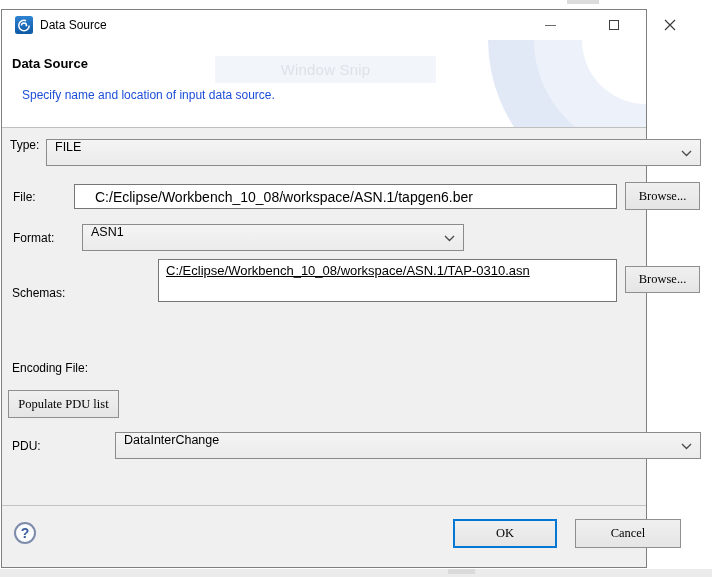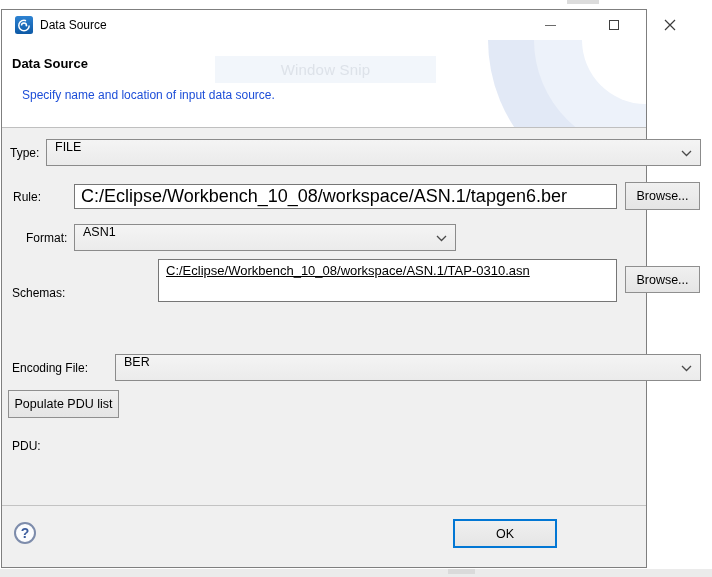--- a/index.html
+++ b/index.html
@@ -47,25 +47,25 @@
   .combo {
     position:absolute; height:27px;
     background:linear-gradient(180deg,#f4f4f4,#ebebeb);
     border:1px solid #8b8b8b;
     display:flex; align-items:flex-start;
     padding:0 24px 0 8px; font-size:12.5px; cursor:default;
   }
   .combo .chev { position:absolute; right:8px; top:10px; }
   .tinput {
     position:absolute; height:25px; background:#ffffff; border:1px solid #767676;
-    font-family:"Liberation Sans", sans-serif; font-size:18px; padding:0 6px; color:#000;
+    font-family:"Liberation Sans", sans-serif; font-size:14px; padding:0 20px; color:#000;
   }
   .btn {
     position:absolute; background:linear-gradient(180deg,#f0f0f0,#e5e5e5);
-    border:1px solid #8f8f8f; font-family:Liberation Sans, sans-serif;
+    border:1px solid #8f8f8f; font-family:Liberation Serif, serif;
     font-size:12.5px; color:#000; display:flex; align-items:center; justify-content:center; cursor:default;text-align:right;
   }
   .btn.disabled { background:#eeeeee; border-color:#c3c3c3; color:#a8a8a8; }
   .listbox { position:absolute; background:#ffffff; border:1px solid #767676; overflow:hidden;text-decoration:underline; }
   .list-item { font-size:13px; padding:3px 7px 0 7px; white-space:nowrap; color:#000; }
 
   .sep2 { position:absolute; left:0; top:495px; width:100%; height:1px; background:#c3c3c3; }
 
   
   .help-btn {
@@ -118,59 +118,60 @@
       <svg class="banner-decor" width="190" height="88" viewBox="0 0 190 88">
         <circle cx="190" cy="0" r="158" fill="#e2e9f6"></circle>
         <circle cx="190" cy="0" r="112" fill="#edf2fa"></circle>
         <circle cx="190" cy="0" r="64" fill="#ffffff"></circle>
       </svg>
       <div class="banner-title">Data Source</div>
       <div class="watermark">Window Snip</div>
       <div class="banner-subtitle">Specify name and location of input data source.</div>
     </div>
 
-    <span class="fl" style="left:8px; top:136px;">Type:</span>
+    <span class="fl" style="left:8px; top:128px;">Type:</span>
     <div class="combo" style="left:44px; top:129px; width:655px;">
       <span>FILE</span>
       <svg class="chev" width="11" height="7" viewBox="0 0 11 7">
         <path d="M1 1 L5.5 5.5 L10 1" fill="none" stroke="#4a4a4a" stroke-width="1.3"></path>
       </svg>
     </div>
 
-    <span class="fl" style="left:11px; top:180px;">Rule:</span>
+    <span class="fl" style="left:11px; top:180px;">File:</span>
     <input class="tinput" style="left: 72px; top: 174px; width: 543px;" value="C:/Eclipse/Workbench_10_08/workspace/ASN.1/tapgen6.ber">
     <div class="btn" style="left:623px; top:172px; width:75px; height:28px;">Browse...</div>
 
-    <span class="fl" style="left:24px; top:221px;">Format:</span>
-    <div class="combo" style="left:72px; top:214px; width:382px;">
+    <span class="fl" style="left:11px; top:221px;">Format:</span>
+    <div class="combo" style="left:80px; top:214px; width:382px;">
       <span>ASN1</span>
       <svg class="chev" width="11" height="7" viewBox="0 0 11 7">
         <path d="M1 1 L5.5 5.5 L10 1" fill="none" stroke="#4a4a4a" stroke-width="1.3"></path>
       </svg>
     </div>
 
     <span class="fl" style="left:10px; top:276px;">Schemas:</span>
     <div class="listbox" style="left:156px; top:249px; width:459px; height:43px;">
       <div class="list-item">C:/Eclipse/Workbench_10_08/workspace/ASN.1/TAP-0310.asn</div>
     </div>
     <div class="btn" style="left:623px; top:256px; width:75px; height:27px;">Browse...</div>
 
     <span class="fl" style="left:10px; top:351px;">Encoding File:</span>
-    <div class="combo" style="left:113px; top:344px; width:586px;">
-      <span>BER</span>
+
+    <div class="btn" style="left:6px; top:380px; width:111px; height:28px;">Populate PDU list</div>
+
+    <span class="fl" style="left:10px; top:429px;">PDU:</span>
+    <div class="combo" style="left:113px; top:422px; width:586px;">
+      <span>DataInterChange</span>
       <svg class="chev" width="11" height="7" viewBox="0 0 11 7">
         <path d="M1 1 L5.5 5.5 L10 1" fill="none" stroke="#4a4a4a" stroke-width="1.3"></path>
       </svg>
     </div>
-
-    <div class="btn" style="left:6px; top:380px; width:111px; height:28px;">Populate PDU list</div>
-
-    <span class="fl" style="left:10px; top:429px;">PDU:</span>
 
     <div class="sep2"></div>
 
     <div class="help-btn">
       <span>?</span>
     </div>
     <div class="btn btn-ok">OK</div>
+    <div class="btn btn-cancel">Cancel</div>
 
   </div>
 </div>
 
 </body></html>

